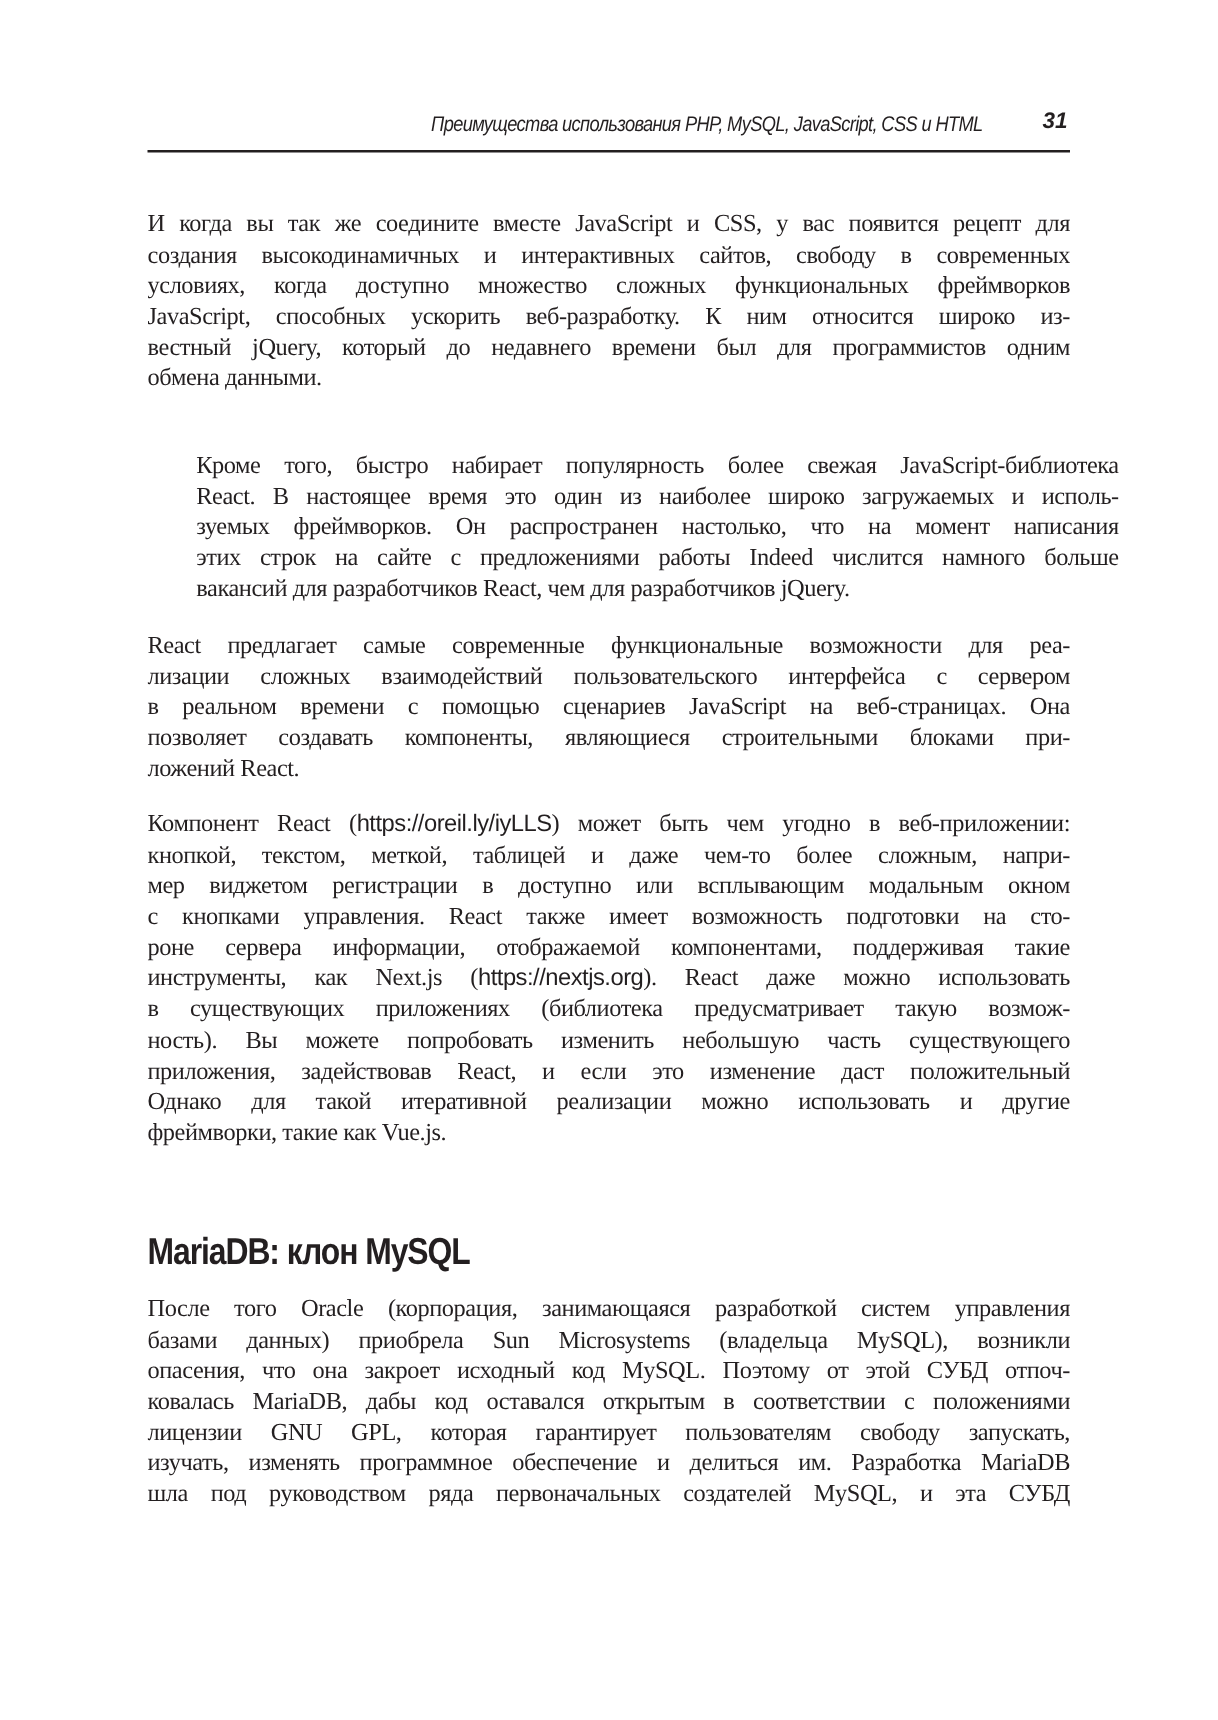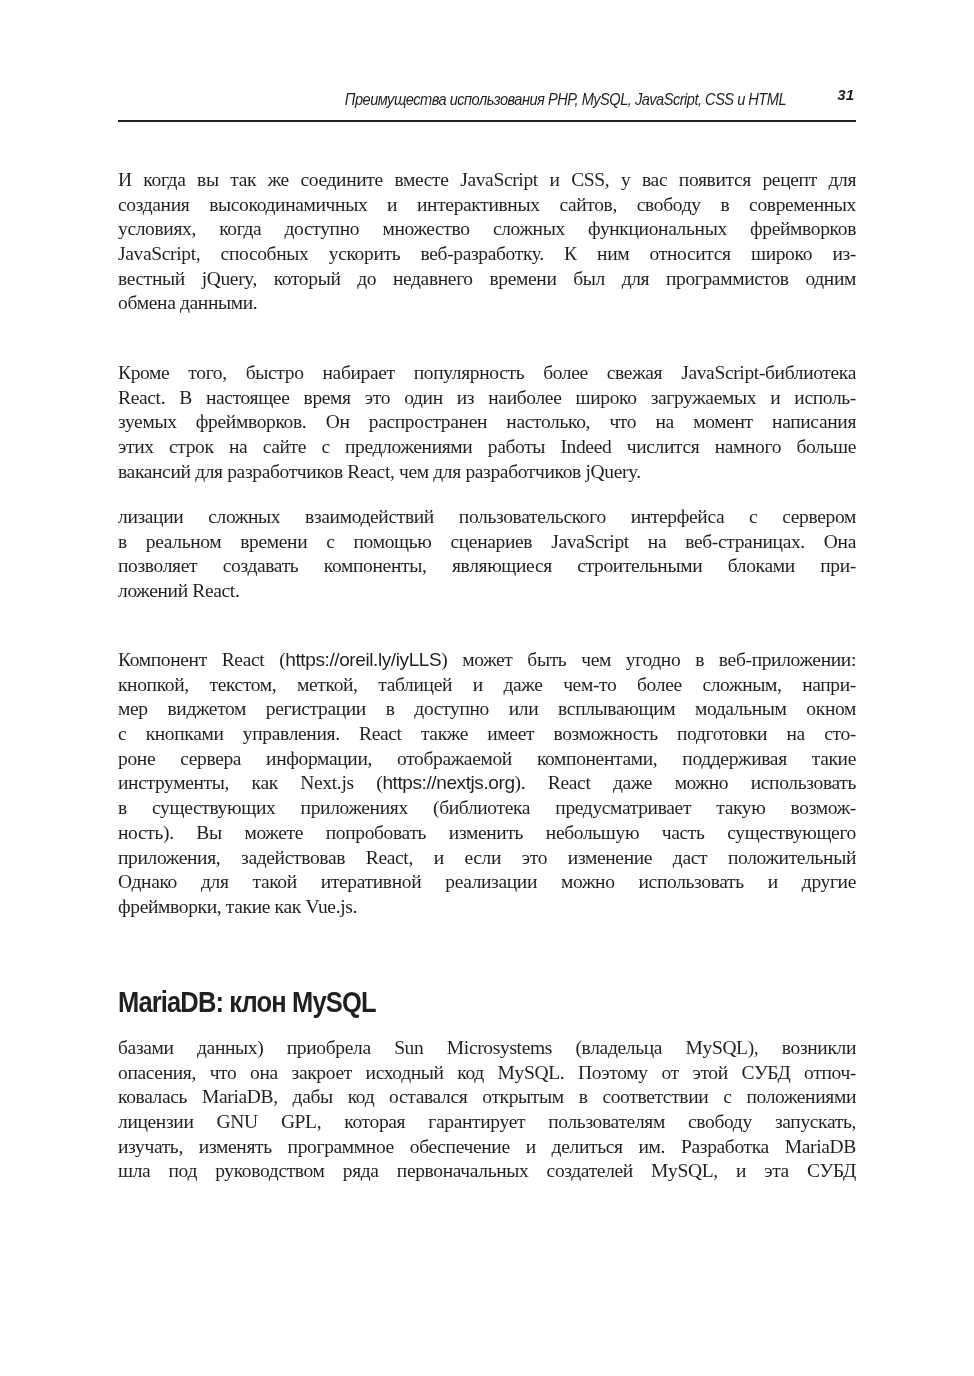--- a/index.html
+++ b/index.html
@@ -1,19 +1,19 @@
 <!DOCTYPE html>
 <html><head>
   <meta charset="utf-8">
   <style>
     html, body { margin: 0; padding: 0; background: #ffffff; }
     body { width: 974px; height: 1376px; position: relative; overflow: hidden; color: #231f20; }
     .header { position: absolute; left: 118px; top: 84px; width: 738px; height: 36px; border-bottom: 2px solid #231f20; font-style: italic; }
     .running-head { position: absolute; right: 70px; top: 6px; font-family: "Liberation Sans", sans-serif; font-size: 17px; letter-spacing: -0.6px; transform: scaleX(0.86); transform-origin: right center; white-space: nowrap; }
-    .page-number { position: absolute; right: 2px; top: 2px; font-family: "Liberation Sans", sans-serif; font-weight: bold; font-size: 15px; }
+    .page-number { position: absolute; right: 2px; top: 2px; font-family: "Liberation Sans", sans-serif; font-weight: bold; font-size: 18px; }
     .body-text { position: absolute; left: 118px; width: 738px; font-family: "Liberation Serif", serif; font-size: 19.5px; }
     .para { position: absolute; left: 0; width: 738px; }
     .line { display: block; height: 24.7px; line-height: 24.7px; white-space: nowrap; text-align: justify; text-align-last: justify; overflow: hidden; letter-spacing: -0.35px; }
     .line.last { text-align-last: left; }
     .url { font-family: "Liberation Sans", sans-serif; font-size: 19px; letter-spacing: -0.4px; }
     .section-heading { position: absolute; left: 118px; top: 985px; font-family: "Liberation Sans", sans-serif; font-weight: bold; font-size: 30px; letter-spacing: -1px; transform: scaleX(0.85); transform-origin: left center; white-space: nowrap; }
   </style>
 </head>
 <body>
 
@@ -26,29 +26,30 @@
 
   <div class="para" style="top:0px;">
     <span class="line">И когда вы так же соедините вместе JavaScript и CSS, у вас появится рецепт для</span>
     <span class="line">создания высокодинамичных и интерактивных сайтов, свободу в современных</span>
     <span class="line">условиях, когда доступно множество сложных функциональных фреймворков</span>
     <span class="line">JavaScript, способных ускорить веб-разработку. К ним относится широко из-</span>
     <span class="line">вестный jQuery, который до недавнего времени был для программистов одним</span>
     <span class="line last">обмена данными.</span>
   </div>
 
-  <div class="para" style="top:193px;">
+  <div class="para" style="top:193px;margin-left:39px;">
     <span class="line">Кроме того, быстро набирает популярность более свежая JavaScript-библиотека</span>
     <span class="line">React. В настоящее время это один из наиболее широко загружаемых и исполь-</span>
     <span class="line">зуемых фреймворков. Он распространен настолько, что на момент написания</span>
     <span class="line">этих строк на сайте с предложениями работы Indeed числится намного больше</span>
     <span class="line last">вакансий для разработчиков React, чем для разработчиков jQuery.</span>
   </div>
 
   <div class="para" style="top:337px;">
+    <span class="line">React предлагает самые современные функциональные возможности для реа-</span>
     <span class="line">лизации сложных взаимодействий пользовательского интерфейса с сервером</span>
     <span class="line">в реальном времени с помощью сценариев JavaScript на веб-страницах. Она</span>
     <span class="line">позволяет создавать компоненты, являющиеся строительными блоками при-</span>
     <span class="line last">ложений React.</span>
   </div>
 
   <div class="para" style="top:480px;">
     <span class="line"><span>Компонент React (</span><span class="url">https://oreil.ly/iyLLS</span><span>) может быть чем угодно в веб-приложении:</span></span>
     <span class="line">кнопкой, текстом, меткой, таблицей и даже чем-то более сложным, напри-</span>
     <span class="line">мер виджетом регистрации в доступно или всплывающим модальным окном</span>
@@ -60,20 +61,21 @@
     <span class="line">приложения, задействовав React, и если это изменение даст положительный</span>
     <span class="line">Однако для такой итеративной реализации можно использовать и другие</span>
     <span class="line last">фреймворки, такие как Vue.js.</span>
   </div>
 </div>
 
 <div class="section-heading">MariaDB: клон MySQL</div>
 
 <div class="body-text" style="top:1036px;">
   <div class="para" style="top:0px;">
+    <span class="line">После того Oracle (корпорация, занимающаяся разработкой систем управления</span>
     <span class="line">базами данных) приобрела Sun Microsystems (владельца MySQL), возникли</span>
     <span class="line">опасения, что она закроет исходный код MySQL. Поэтому от этой СУБД отпоч-</span>
     <span class="line">ковалась MariaDB, дабы код оставался открытым в соответствии с положениями</span>
     <span class="line">лицензии GNU GPL, которая гарантирует пользователям свободу запускать,</span>
     <span class="line">изучать, изменять программное обеспечение и делиться им. Разработка MariaDB</span>
     <span class="line">шла под руководством ряда первоначальных создателей MySQL, и эта СУБД</span>
   </div>
 </div>
 
 </body></html>

